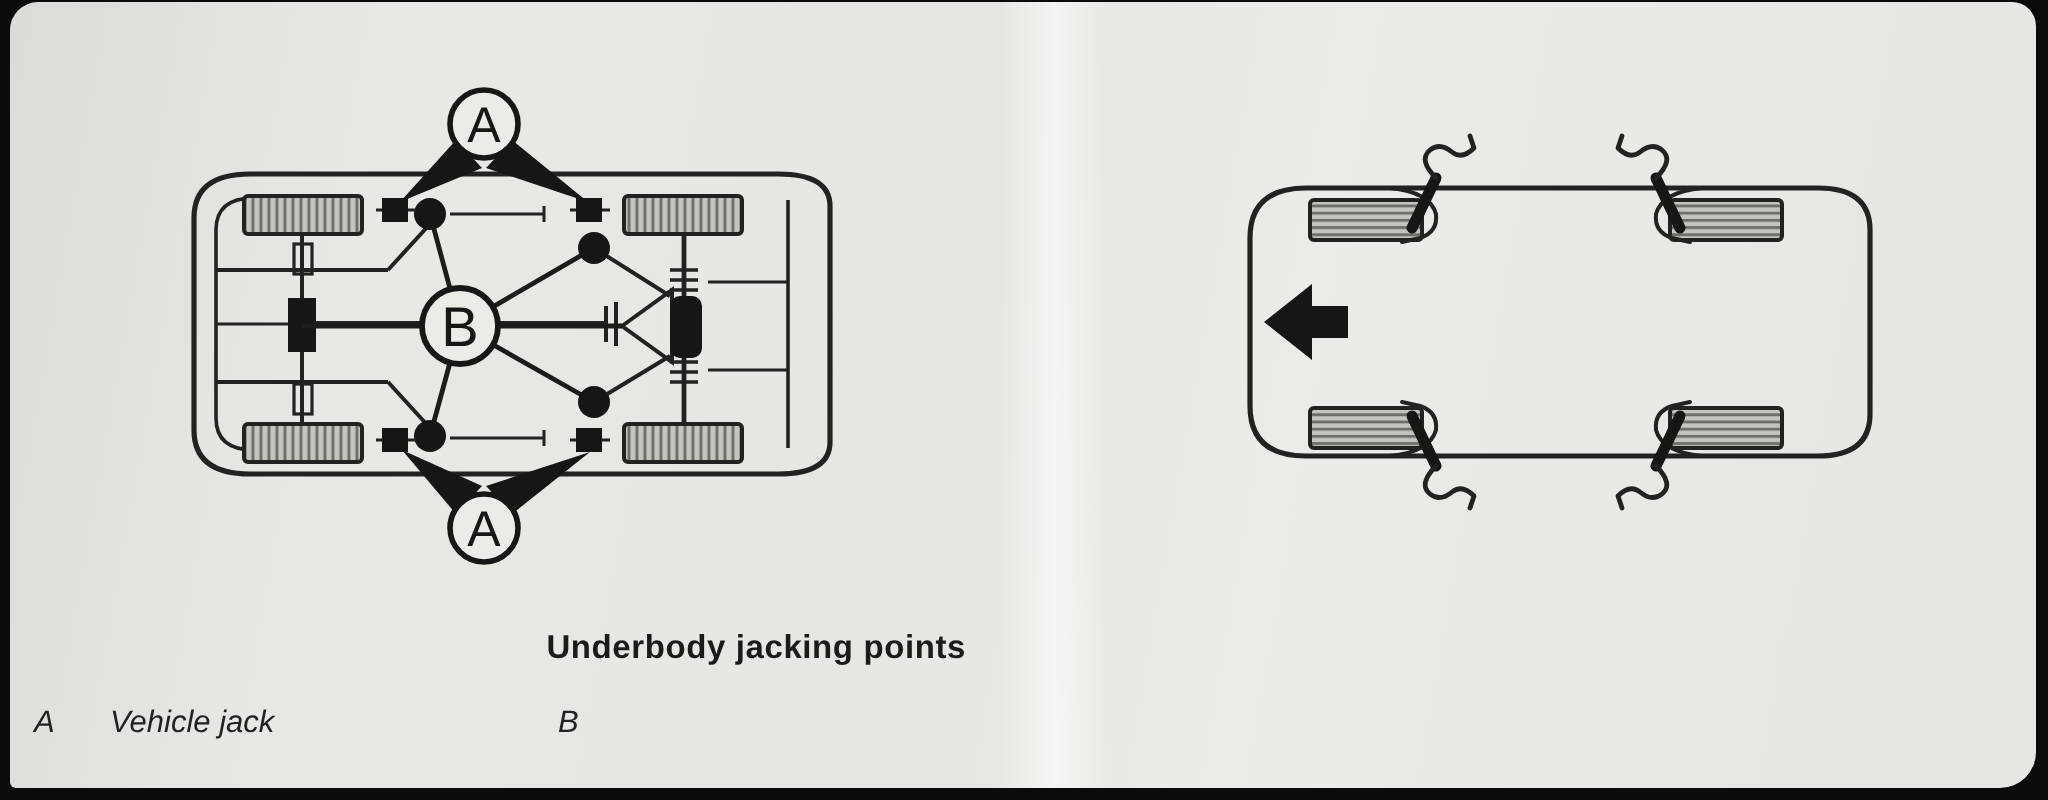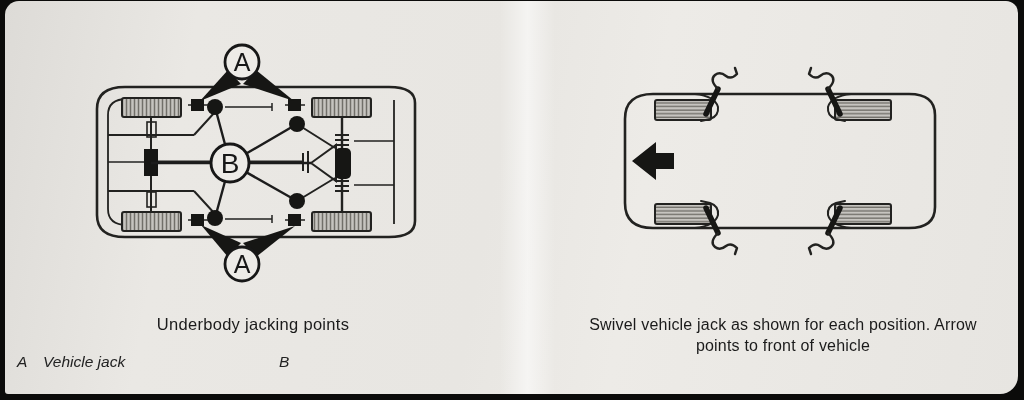--- a/index.html
+++ b/index.html
@@ -4,27 +4,27 @@
 <style>
   html,body{margin:0;padding:0;background:#090909;}
   .photo{position:relative;width:1024px;height:400px;background:#0b0b0a;overflow:hidden;
          font-family:"Liberation Sans",sans-serif;}
   .page{position:absolute;left:5px;top:1px;width:1013px;height:393px;
         background:linear-gradient(100deg,#dddbd7 0%,#eae8e4 18%,#e8e6e2 48%,#edebe7 62%,#e7e5e1 100%);
         border-radius:14px 12px 18px 3px;}
   .fold{position:absolute;left:495px;top:0;width:55px;height:100%;
         background:linear-gradient(90deg,rgba(255,255,255,0) 0%,rgba(255,255,255,0.55) 50%,rgba(255,255,255,0) 100%);}
   .fig-svg{position:absolute;top:0;width:512px;height:310px;}
-  .caption{position:absolute;color:#1b1b1b;font-weight:normal;text-align:center;}
+  .caption{position:absolute;color:#1b1b1b;font-weight:bold;text-align:right;}
   .cap-left{left:18px;top:314px;width:460px;font-size:16.5px;letter-spacing:.3px;}
   .cap-right{left:538px;top:313px;width:480px;font-size:16px;line-height:21px;letter-spacing:.2px;}
   .legend{position:absolute;top:352px;left:0;width:512px;height:24px;color:#222;
           font-style:italic;font-size:15.5px;}
   .legend span{position:absolute;white-space:nowrap;}
-  .lg-ka{left:12px;}   .lg-la{left:38px;}
+  .lg-ka{left:12px;}   .lg-la{left:50px;}
   .lg-kb{left:274px;}  .lg-lb{left:302px;}
   .ink{stroke:#222220;fill:none;}
   .blk{fill:#161614;stroke:none;}
   .mletter{font-family:"Liberation Sans",sans-serif;font-weight:500;fill:#171717;}
 </style>
 </head>
 <body>
 
 <div class="photo">
   <div class="page">
@@ -151,18 +151,14 @@
     </svg>
 
     <div class="caption cap-left">Underbody jacking points</div>
 
     <div class="legend">
       <span class="lg-ka">A</span>
       <span class="lg-la">Vehicle jack</span>
       <span class="lg-kb">B</span>
     </div>
 
-    <div class="caption cap-right">
-      <div>Swivel vehicle jack as shown for each position. Arrow</div>
-      <div>points to front of vehicle</div>
-    </div>
   </div>
 </div>
 
 </body></html>

